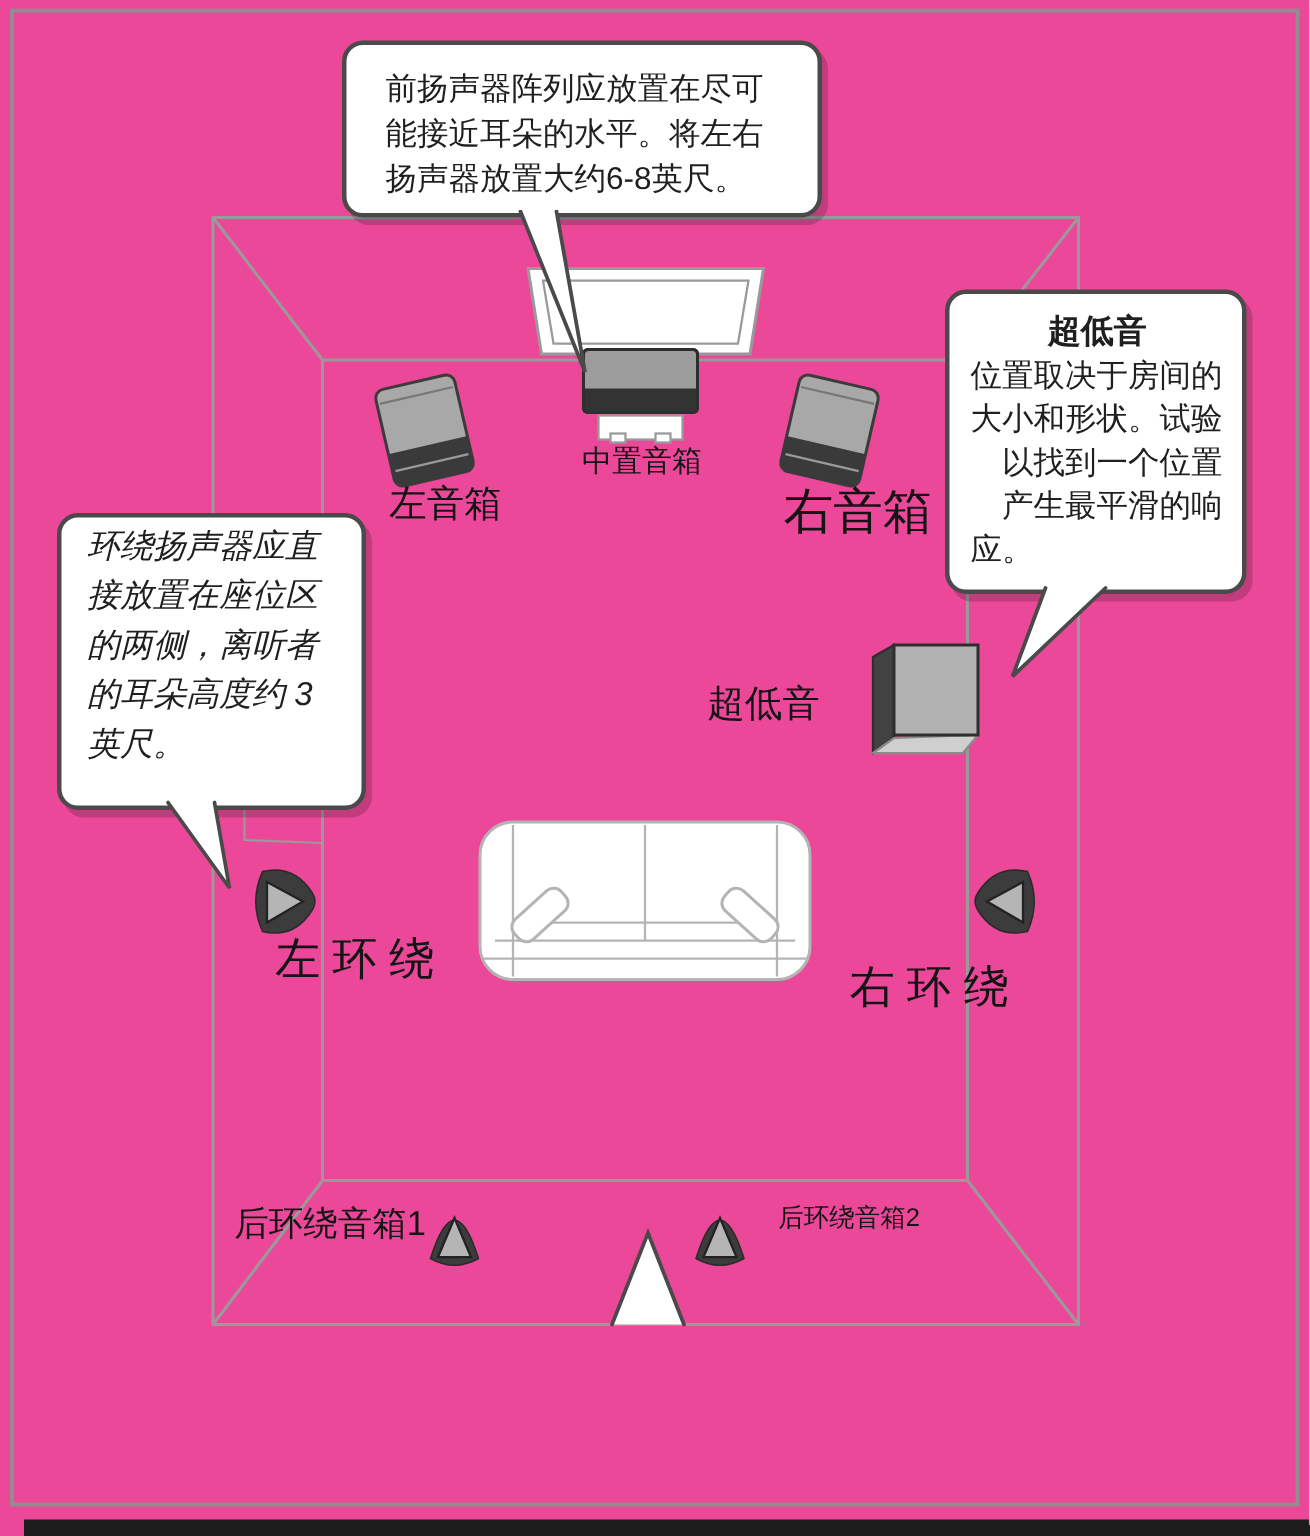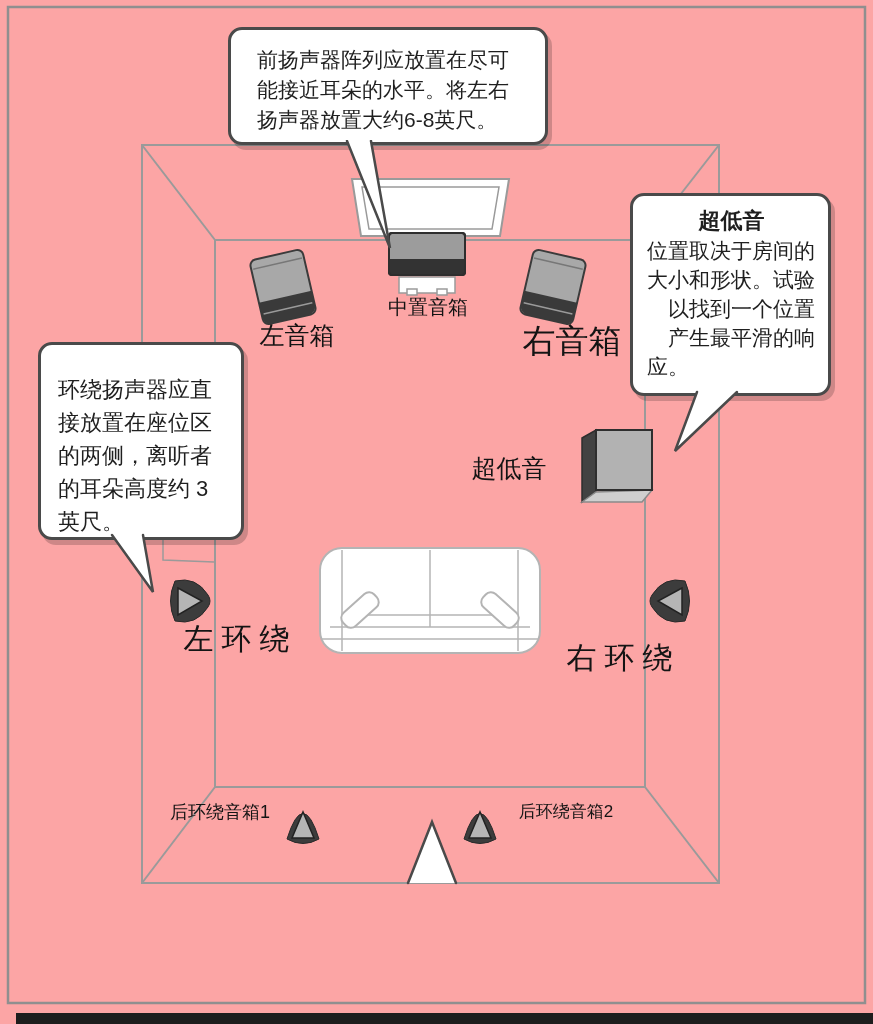--- a/index.html
+++ b/index.html
@@ -1,51 +1,51 @@
 <!DOCTYPE html>
 <html><head>
 <meta charset="utf-8">
 <style>
   html,body{margin:0;padding:0;background:#fff;}
   .canvas{
-    position:relative;width:873px;height:1024px;background:#fca5a5;overflow:hidden;
+    position:relative;width:873px;height:1024px;background:#ec4899;overflow:hidden;
     font-family:"Liberation Sans","DejaVu Sans",sans-serif;color:#1f1f1f;
   }
   .layer{position:absolute;left:0;top:0;}
   
   .callout{
     position:absolute;background:#ffffff;border:3px solid #4a4a4a;border-radius:14px;
     box-shadow:4px 5px 0 rgba(0,0,0,0.18);z-index:2;box-sizing:border-box;
   }
   .callout .body{
     white-space:pre-wrap;font-weight:500;color:#1f1f1f;
   }
   .callout-front{left:228px;top:27px;width:320px;height:118px;padding:15px 0 0 26px;}
   .callout-front .body{font-size:21px;line-height:30px;}
   .callout-subwoofer{left:630px;top:193px;width:201px;height:203px;padding:10px 12px 0 14px;}
   .callout-subwoofer .title{font-size:22px;line-height:30px;text-align:center;font-weight:600;}
   .callout-subwoofer .body{font-size:21px;line-height:29px;}
-  .callout-surround{left:38px;top:342px;width:206px;height:198px;padding:28px 0 0 17px;}
+  .callout-surround{left:38px;top:342px;width:206px;height:198px;padding:2px 0 0 17px;font-style:italic;}
   .callout-surround .body{font-size:22px;line-height:33px;}
   .callout-rear{left:287px;top:878px;width:323px;height:110px;padding:12px 0 0 21px;}
   .callout-rear .body{font-size:21px;line-height:30px;}
   
   .tail{position:absolute;z-index:3;}
   .tail path{fill:#ffffff;stroke:#4a4a4a;stroke-width:2.5;stroke-linecap:round;}
   
   .spk-label{
     position:absolute;z-index:2;text-align:center;font-weight:500;color:#141414;white-space:nowrap;
   }
   .lbl-center{left:348px;top:294px;width:160px;font-size:20px;}
   .lbl-front-left{left:237px;top:319px;width:120px;font-size:25px;}
   .lbl-front-right{left:512px;top:319px;width:120px;font-size:33px;}
   .lbl-subwoofer{left:449px;top:452px;width:120px;font-size:25px;}
   .lbl-surround-left{left:158px;top:619px;width:165px;font-size:30px;letter-spacing:8px;}
   .lbl-surround-right{left:541px;top:638px;width:165px;font-size:30px;letter-spacing:8px;}
-  .lbl-rear-left{left:120px;top:800px;width:200px;font-size:18px;}
+  .lbl-rear-left{left:120px;top:800px;width:200px;font-size:23px;}
   .lbl-rear-right{left:466px;top:800px;width:200px;font-size:17px;}
 </style>
 </head>
 <body>
 
 <div class="canvas">
 
   <svg class="layer" width="873" height="1024" viewBox="0 0 873 1024" style="z-index:1">
 
     <rect x="8" y="7" width="857" height="996" fill="none" stroke="#8f8f8f" stroke-width="2.5"></rect>

